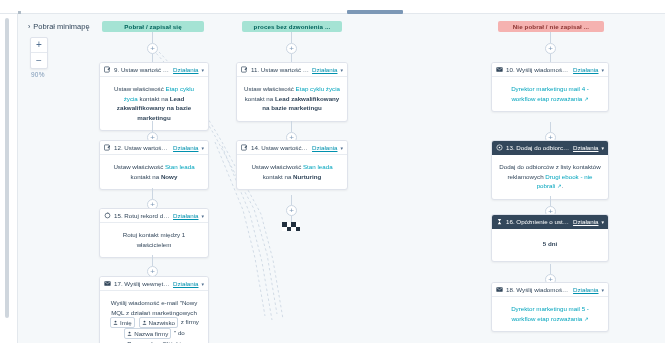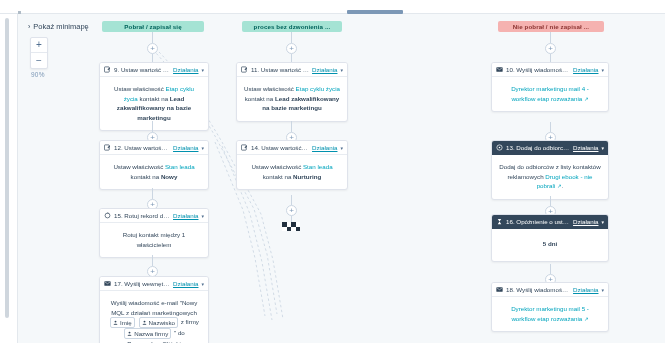--- a/index.html
+++ b/index.html
@@ -220,21 +220,21 @@
   </div>
 
   <div class="left-rail">
     <div class="rail-scroll"></div>
   </div>
 
   <div class="canvas">
 
     <div class="minimap-toggle">
       <span class="chev">›</span>
-      <span>Pokaż minimapę</span>
+      <span>Pobrał minimapę</span>
     </div>
 
     <div class="zoom-ctl">
       <div class="zoom-btn plus">+</div>
       <div class="zoom-btn minus">−</div>
     </div>
     <div class="zoom-pct">90%</div>
 
     <svg class="dots" width="646" height="329">
       <g stroke="#cbd6e2" stroke-width="1" stroke-dasharray="2.5,2.5" fill="none" opacity="0.85">

